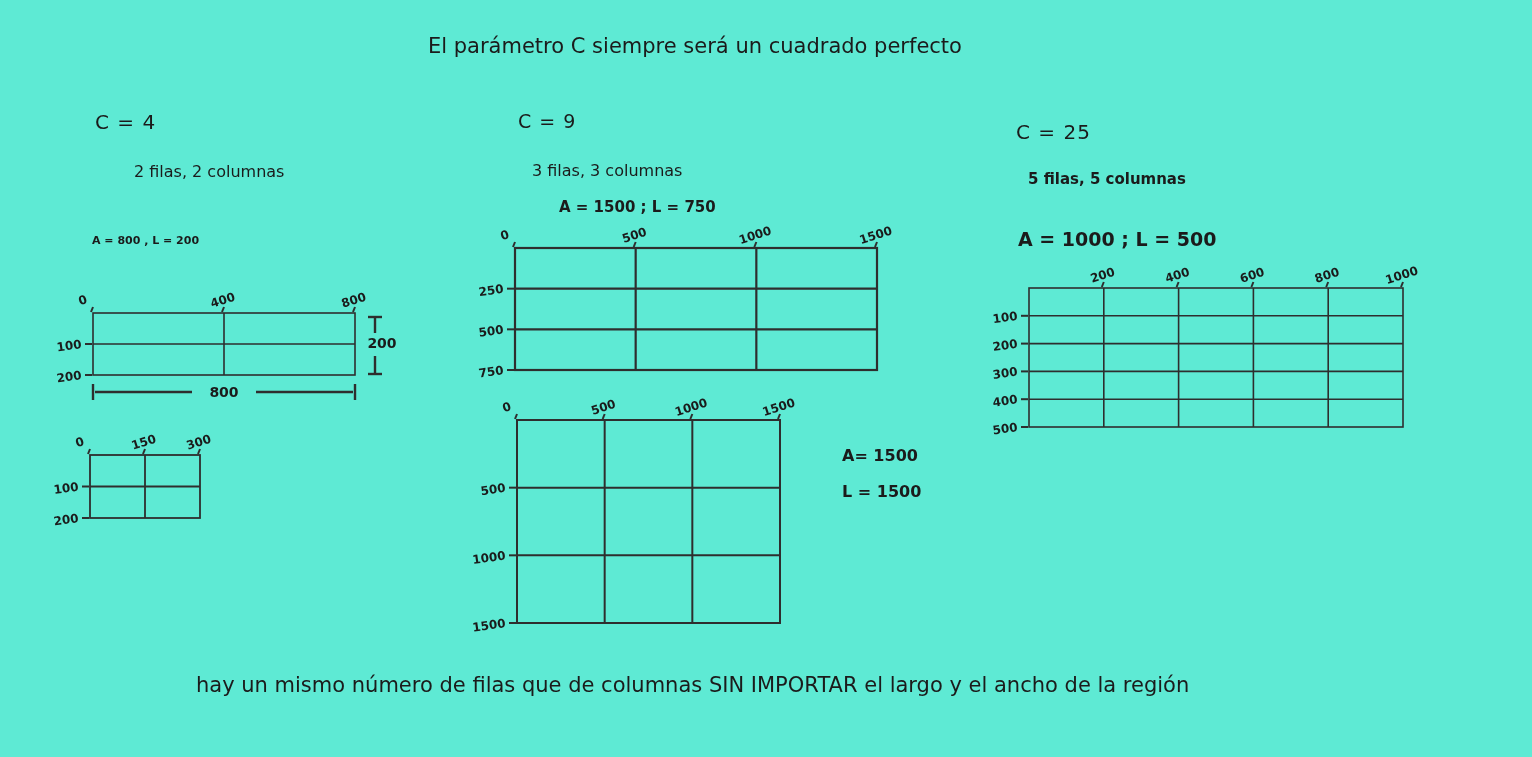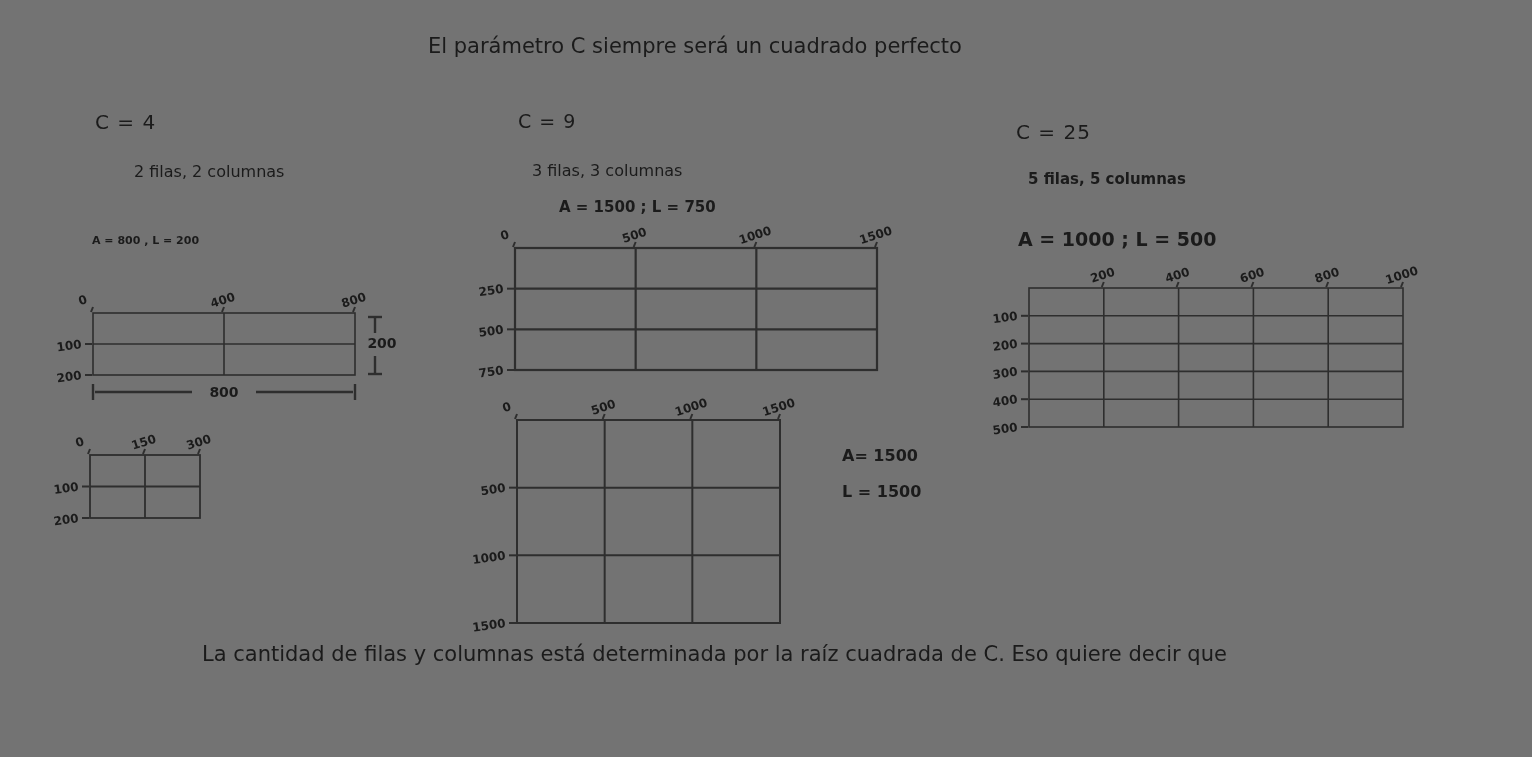--- a/index.html
+++ b/index.html
@@ -1,17 +1,17 @@
 <!DOCTYPE html>
 <html><head>
 <meta charset="utf-8">
 <style>
   html,body{margin:0;padding:0;background:#ffffff;}
   .board{
-    position:relative;width:1532px;height:757px;background:#737373;overflow:hidden;
+    position:relative;width:1532px;height:757px;background:#5eead4;overflow:hidden;
     font-family:"DejaVu Sans","Liberation Sans",sans-serif;color:#1b1b1b;
   }
   .txt{position:absolute;white-space:nowrap;}
   #title{left:428px;top:34px;font-size:21px;}
   #c4-head{left:95px;top:110px;font-size:20px;letter-spacing:1px;text-align:right;}
   #c4-sub{left:134px;top:162px;font-size:16px;}
   #c4-params{left:92px;top:234px;font-size:11px;font-weight:700;}
   #c9-head{left:518px;top:110px;font-size:19px;letter-spacing:1px;}
   #c9-sub{left:532px;top:161px;font-size:16px;}
   #c9-params{left:559px;top:198px;font-size:15px;font-weight:700;}
@@ -160,15 +160,15 @@
         <text x="1018" y="347.6" text-anchor="end" class="tick" transform="rotate(-8 1018 347.6)">200</text>
         <line x1="1021" y1="371.4" x2="1028" y2="371.4" stroke="#2e2e2e" stroke-width="2"></line>
         <text x="1018" y="375.4" text-anchor="end" class="tick" transform="rotate(-8 1018 375.4)">300</text>
         <line x1="1021" y1="399.2" x2="1028" y2="399.2" stroke="#2e2e2e" stroke-width="2"></line>
         <text x="1018" y="403.2" text-anchor="end" class="tick" transform="rotate(-8 1018 403.2)">400</text>
         <line x1="1021" y1="427" x2="1028" y2="427" stroke="#2e2e2e" stroke-width="2"></line>
         <text x="1018" y="431" text-anchor="end" class="tick" transform="rotate(-8 1018 431)">500</text>
       </g>
     </svg>
 
-  <div class="txt" id="footer-line1">La cantidad de filas y columnas está determinada por la raíz cuadrada de C. Eso quiere decir que</div>
+  <div class="txt" id="footer-line2">hay un mismo número de filas que de columnas SIN IMPORTAR el largo y el ancho de la región</div>
 
 </div>
 
 </body></html>

